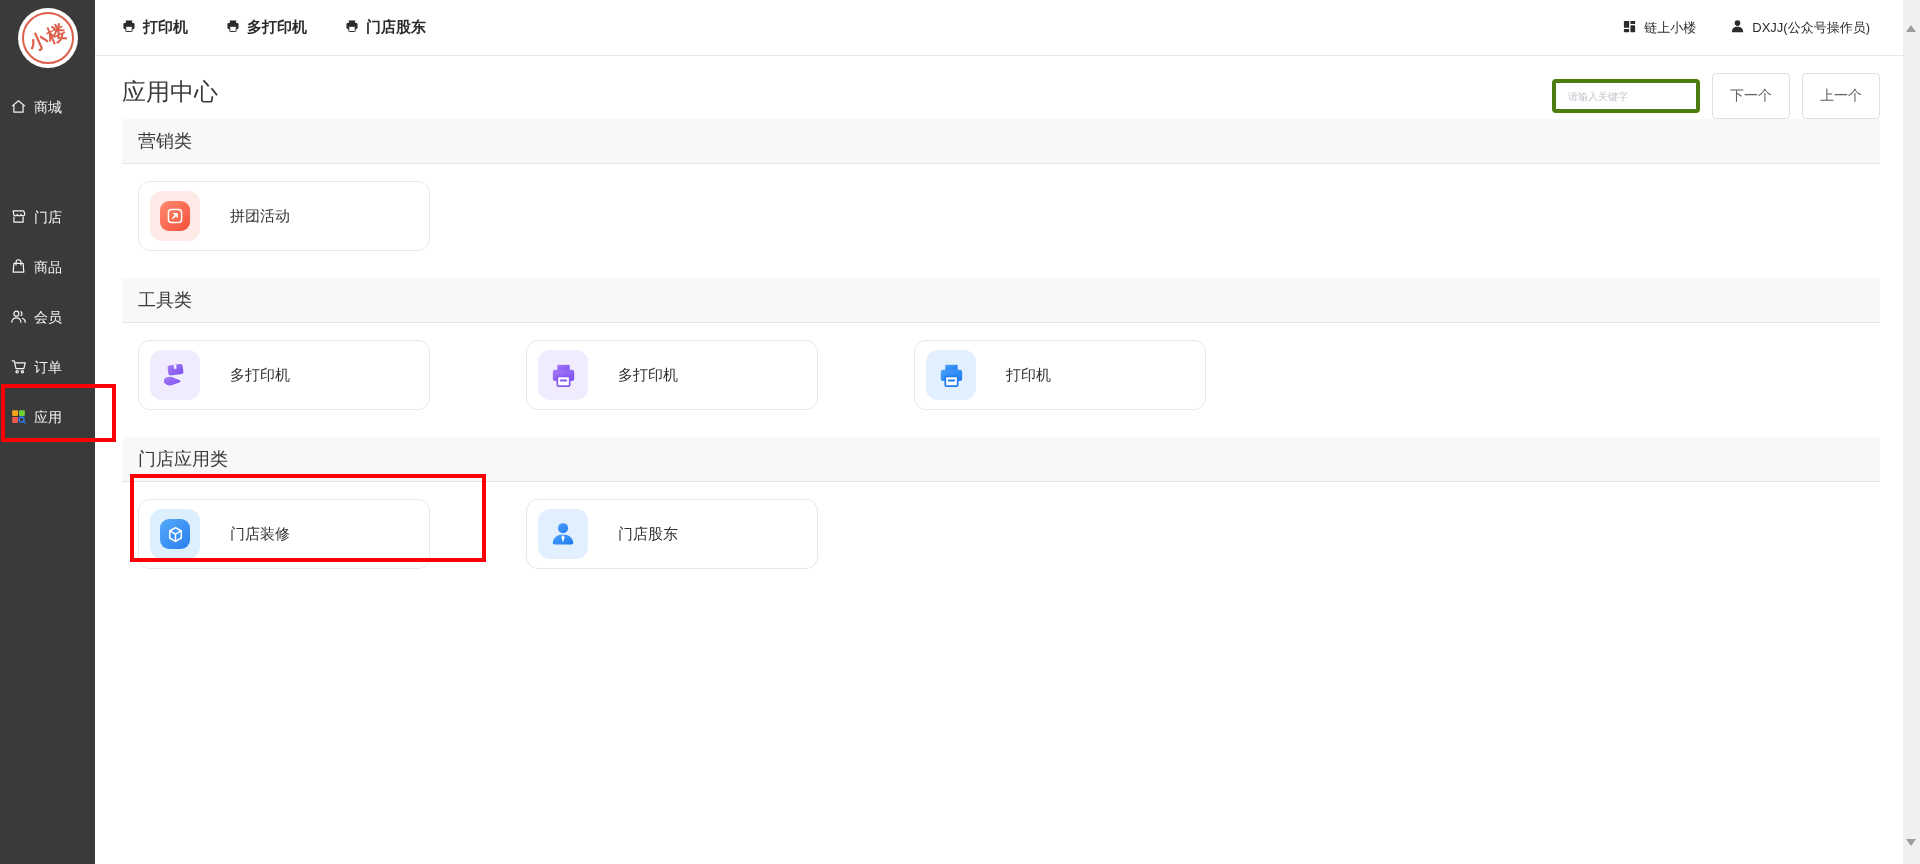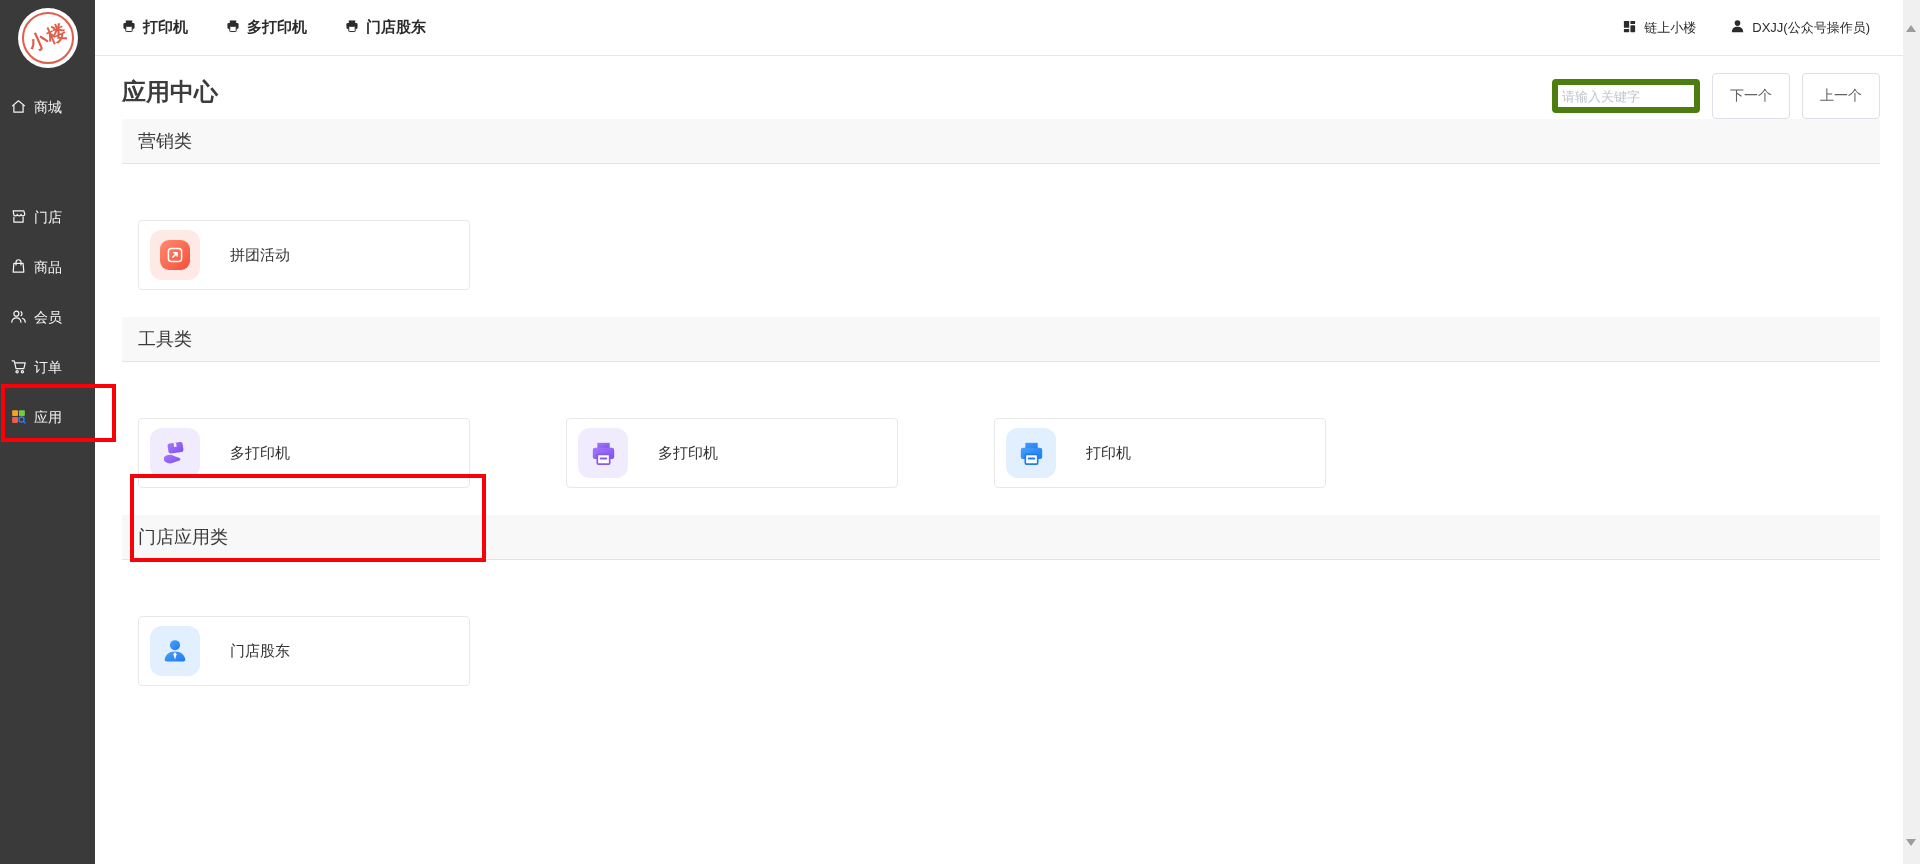--- a/index.html
+++ b/index.html
@@ -21,39 +21,39 @@
   .main { position:absolute; left:95px; top:0; width:1825px; height:864px; }
   .header { height:56px; border-bottom:1px solid #e7e7e7; display:flex; align-items:center;
             justify-content:space-between; padding:0 50px 0 27px; background:#fff; }
   .tabs { display:flex; gap:38px; }
   .tab { display:flex; align-items:center; gap:7px; font-size:15px; font-weight:700; color:#2b2b2b; cursor:pointer; }
   .userarea { display:flex; gap:34px; align-items:center; }
   .user-item { display:flex; align-items:center; gap:7px; font-size:13px; color:#2b2b2b; cursor:pointer; }
 
   
   .content { padding:0 40px 0 27px; }
-  .page-title { font-size:24px; font-weight:700; color:#3c3c3c; margin:20px 0 11px; }
+  .page-title { font-size:24px; font-weight:400; color:#3c3c3c; margin:20px 0 11px; }
   .band { background:#f8f8f8; border-bottom:1px solid #e4e4e4; padding:10px 16px; font-size:18px; color:#3a3a3a; }
   .row { display:flex; gap:96px; padding:17px 0 27px 16px; }
-  .card { width:332px; height:70px; background:#fff; border:1px solid #e8e8e8; border-radius:4px;
-          display:flex; align-items:center; padding-left:11px; cursor:pointer;margin-top:39px; }
+  .card { width:292px; height:70px; background:#fff; border:1px solid #e8e8e8; border-radius:12px;
+          display:flex; align-items:center; padding-left:11px; cursor:pointer; }
   .card-label { margin-left:30px; font-size:15px; color:#333; }
   .app-icon { width:50px; height:50px; border-radius:12px; display:flex; align-items:center; justify-content:center; }
   .inner-sq { width:30px; height:30px; border-radius:9px; display:flex; align-items:center; justify-content:center; }
   .bg-pink   { background:#fdeae7; }
   .bg-lav    { background:#f0ecfd; }
   .bg-blue   { background:#e1effe; }
   .bg-blue2  { background:#ddeefd; }
   .sq-red  { background:linear-gradient(135deg,#ff8a70,#f4503a); }
   .sq-blue { background:linear-gradient(135deg,#55aaf9,#2b7ff0); }
 
   
   .controls { position:absolute; top:73px; right:40px; display:flex; gap:12px; align-items:center; z-index:6; }
-  .search-input { width:148px; height:34px; border:6px solid #4d7c0f; border-radius:4px; padding:0 4px;
-                  font-size:13px; color:#333; outline:none; font-family:inherit; }
+  .search-input { width:148px; height:34px; border:4px solid #4d7c0f; border-radius:4px; padding:0 12px;
+                  font-size:10px; color:#333; outline:none; font-family:inherit; }
   .search-input::placeholder { color:#c0c4cc; }
   .btn { height:46px; padding:0 17px; background:#fff; border:1px solid #dcdfe6; border-radius:4px;
          font-size:14px; color:#606266; cursor:pointer; font-family:inherit; }
 
   
   .annot { position:absolute; border:4px solid #fb0007; z-index:50; pointer-events:none; }
   .annot-sidebar { left:1px; top:384px; width:115px; height:58px; }
   .annot-card { left:130px; top:474px; width:356px; height:88px; }
 
   
@@ -269,20 +269,31 @@
               <rect x="8.7" y="15.6" width="6.6" height="1.7" rx=".8" fill="#1f7cf0"></rect>
             </svg>
         </div>
         <span class="card-label">打印机</span>
       </div>
     </div>
 
     <div class="band">门店应用类</div>
     <div class="row">
       <div class="card">
+        <div class="app-icon bg-blue2">
+          <div class="inner-sq sq-blue">
+            <svg width="19" height="19" viewBox="0 0 24 24" fill="none" stroke="#fff" stroke-width="1.9" stroke-linejoin="round" stroke-linecap="round">
+                <path d="M12 3.4l7.3 4.2v8.8L12 20.6l-7.3-4.2V7.6z"></path>
+                <path d="M12 11.6V19M12 11.6 5.3 7.8M12 11.6l6.7-3.8"></path>
+              </svg>
+          </div>
+        </div>
+        <span class="card-label">门店装修</span>
+      </div>
+      <div class="card">
         <div class="app-icon bg-blue">
           <svg width="28" height="28" viewBox="0 0 24 24">
               <circle cx="12" cy="7" r="4.3" fill="url(#gblue)"></circle>
               <path d="M12 12.4c-5.1 0-8.2 2.8-8.8 6.9-.1.9.6 1.7 1.5 1.7h14.6c.9 0 1.6-.8 1.5-1.7-.6-4.1-3.7-6.9-8.8-6.9z" fill="url(#gblue)"></path>
               <path d="M12 12.8l-1.3 1.9 1.3 4.8 1.3-4.8z" fill="#fff"></path>
             </svg>
         </div>
         <span class="card-label">门店股东</span>
       </div>
     </div>

